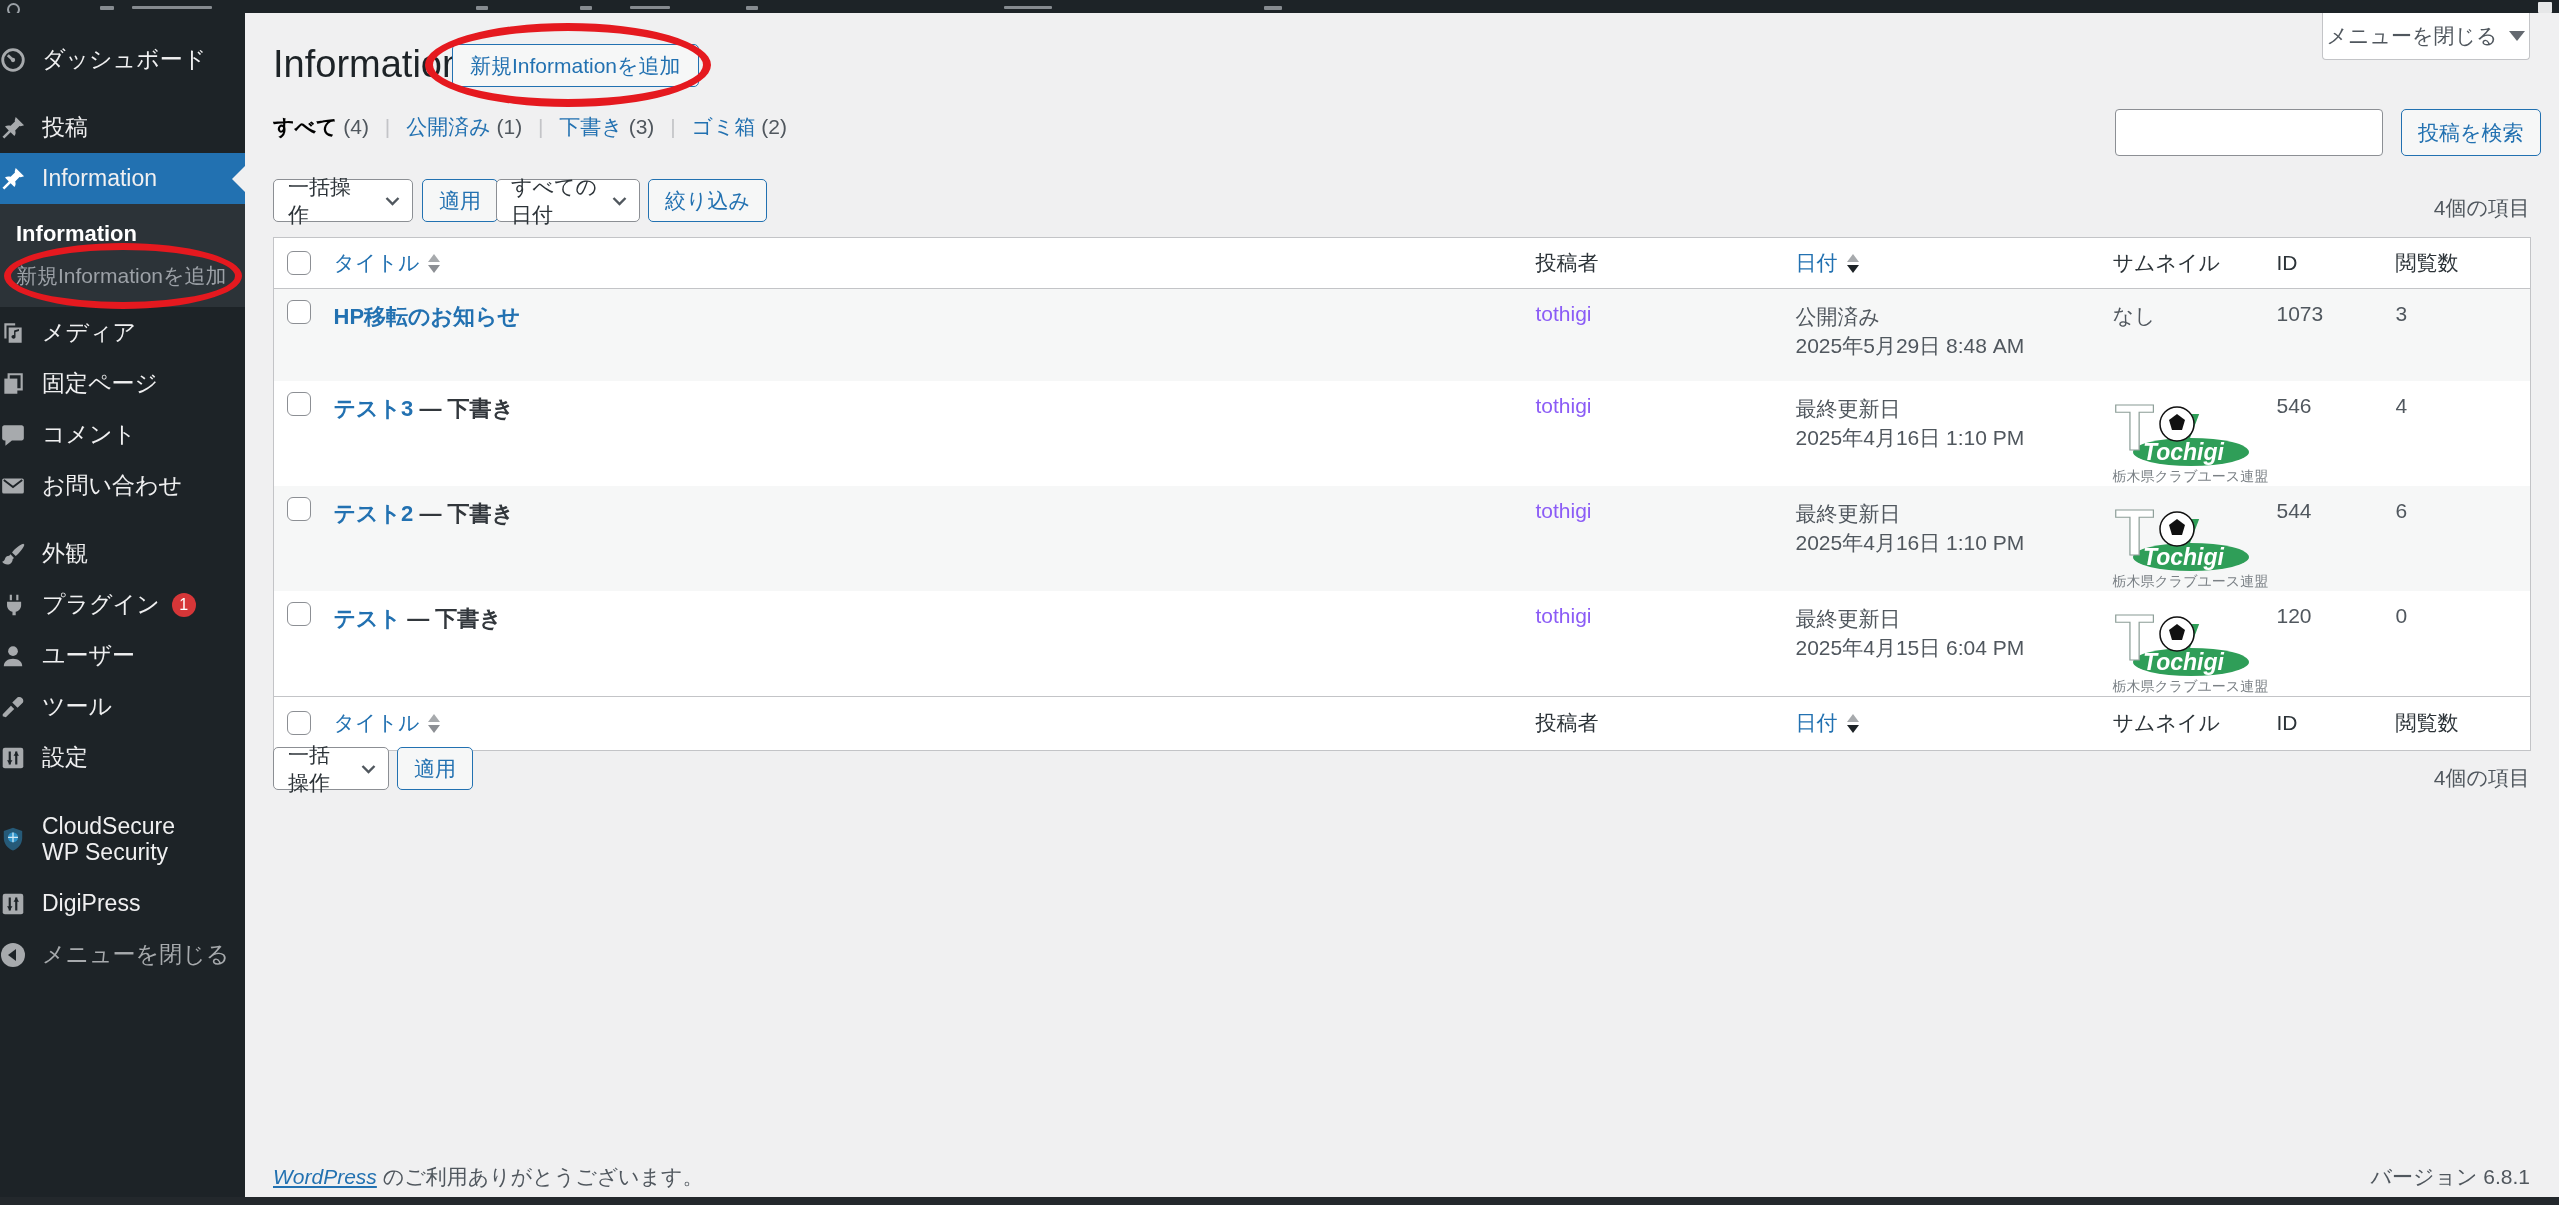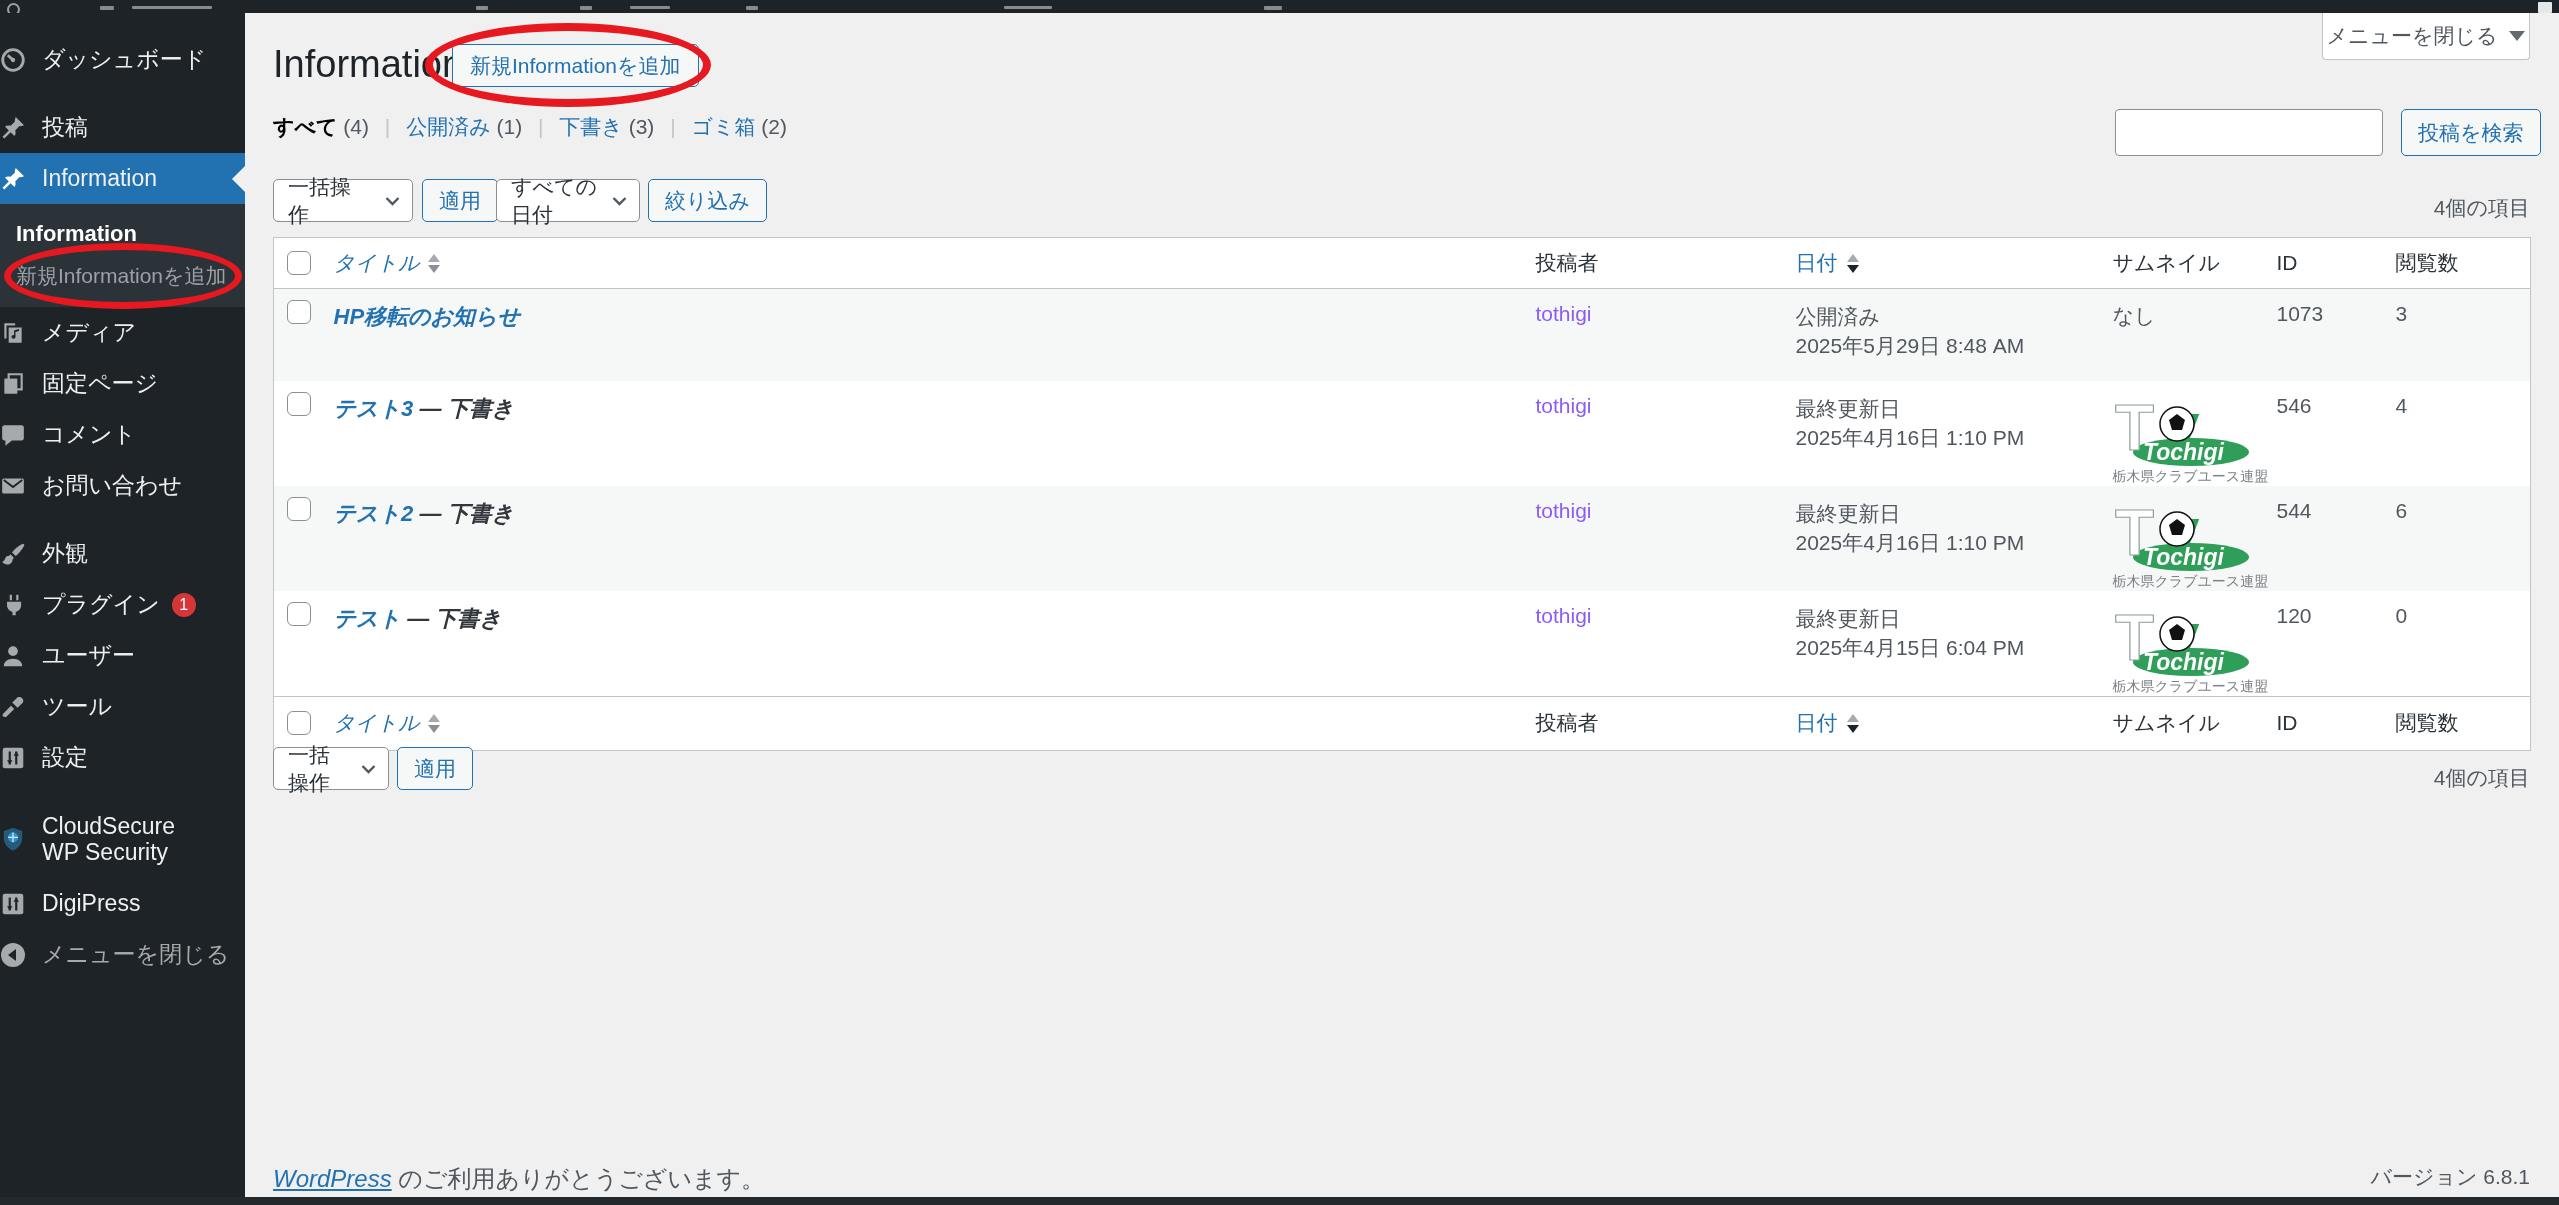--- a/index.html
+++ b/index.html
@@ -71,39 +71,39 @@
   .list-table tfoot td, .list-table tfoot th { border-top:1px solid #c3c4c7; vertical-align:middle; }
   .list-table th { text-align:left; font-weight:400; color:#2c3338; }
   .list-table tbody td { vertical-align:top; padding-top:13px; }
   .list-table tbody tr.striped { background:#f6f7f7; }
   .list-table tbody tr.r1 { height:92px; }
   .list-table tbody tr.r2, .list-table tbody tr.r3 { height:98px; }
   .list-table tbody tr.r4 { height:102px; }
   .cb-cell { padding-left:13px; }
   .list-table tbody .cb-cell { padding-top:11px; }
   input.cb { appearance:none; -webkit-appearance:none; width:24px; height:24px; border:1px solid #8c8f94; border-radius:6px; background:#fff; cursor:pointer; display:block; }
-  .col-title-cell { padding-left:13px;font-style:italic; }
+  .col-title-cell { padding-left:13px; }
   a.sort-link { color:#2271b1; text-decoration:none; cursor:pointer; display:inline-flex; align-items:center; }
   .sort { display:inline-flex; flex-direction:column; gap:3px; margin-left:9px; }
   .sort i { width:0; height:0; border-left:6px solid transparent; border-right:6px solid transparent; }
   .sort .up { border-bottom:8px solid #a7aaad; }
   .sort .down { border-top:8px solid #8c8f94; }
   .sort.sorted .down { border-top-color:#1d2327; }
   a.row-title { color:#2271b1; font-weight:bold; font-size:22px; text-decoration:none; cursor:pointer; }
   .row-state { color:#32373c; font-weight:bold; font-size:22px; }
   a.author-link { color:#8b5cf6; text-decoration:none; cursor:pointer;text-align:right; }
   .date-cell div { line-height:29px; color:#50575e; }
   .muted { color:#50575e; }
   .thumb-wrap { width:142px; }
   .thumb-wrap svg { display:block; }
   .thumb-caption { font-size:14px; color:#7b8186; letter-spacing:0; white-space:nowrap; }
   
   .sel-bulk-bottom { left:28px; top:734px; width:116px; }
   .apply-bottom { position:absolute; left:152px; top:734px; height:43px; }
-  .footer-thanks { position:absolute; left:28px; top:1150px; font-size:24px; color:#50575e; }
+  .footer-thanks { position:absolute; left:28px; top:1150px; font-size:21px; color:#50575e; }
   .footer-thanks a { color:#2271b1; font-style:italic; text-decoration:underline; cursor:pointer; }
   .footer-version { position:absolute; right:29px; top:1150px; font-size:21px; color:#50575e; }
   .bottom-strip { position:absolute; left:0; bottom:0; width:2559px; height:8px; background:#23282c; z-index:60; }
   .side-annotation { position:absolute; left:4px; top:243px; width:238px; height:66px; border:7px solid #e5191f; border-radius:50%; z-index:55; pointer-events:none; }
 </style>
 </head>
 <body>
 
 <div class="admin-bar">
   <span class="ab-ring"></span>

